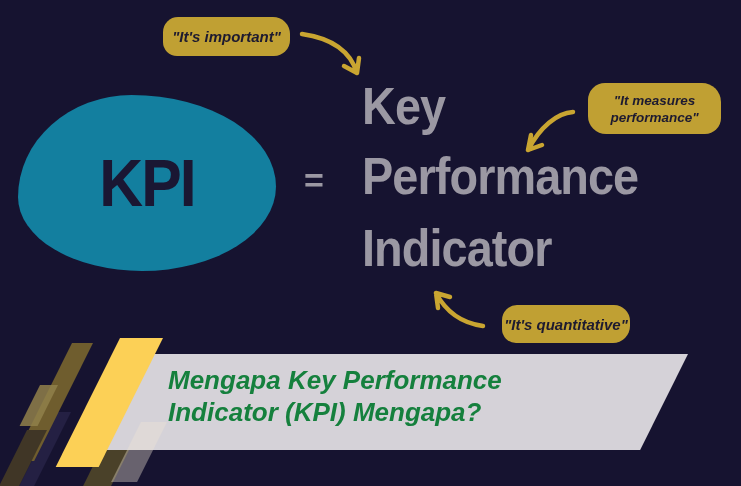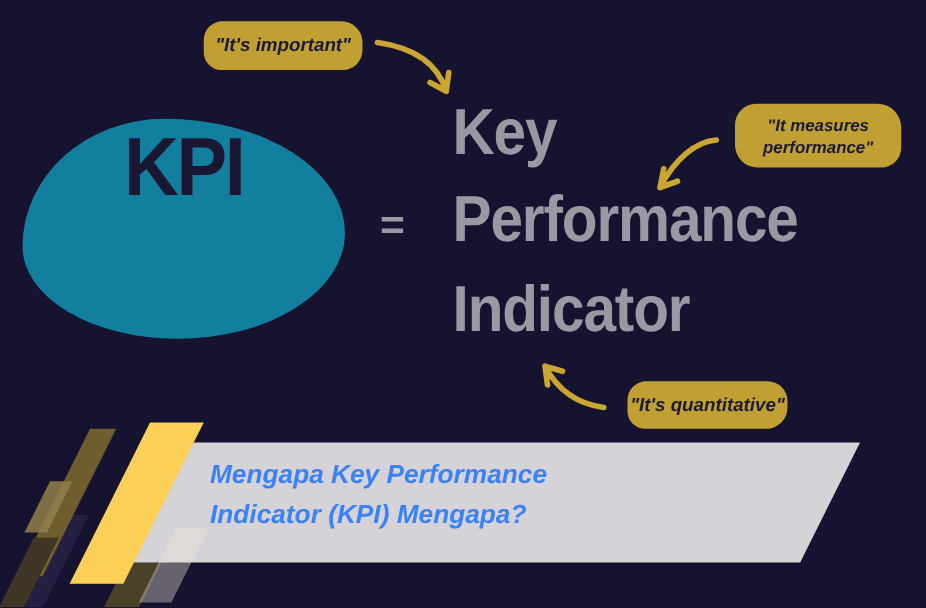--- a/index.html
+++ b/index.html
@@ -5,21 +5,21 @@
   html,body{margin:0;padding:0;background:#161330;}
   .canvas{
     position:relative;width:741px;height:486px;overflow:hidden;
     background:#161330;font-family:"Liberation Sans",sans-serif;
   }
   
   .blob{
     position:absolute;left:18px;top:95px;width:258px;height:176px;
     background:#137f9f;
     border-radius:44% 56% 52% 48% / 58% 52% 48% 42%;
-    display:flex;justify-content:center;
+    display:flex;align-items:center;justify-content:center;
   }
   .kpi-abbr{
     font-size:66px;font-weight:700;color:#1a1733;letter-spacing:-2px;
     transform:scaleX(0.92);transform-origin:center;
   }
   .equals{
     position:absolute;left:299px;top:163px;width:30px;
     font-size:34px;font-weight:700;color:#9b98a3;line-height:34px;text-align:center;
   }
   .headline-line{
@@ -52,22 +52,22 @@
   .st-under-yellow{left:101px;top:450px;width:28px;height:36px;background:#4a4129;z-index:2;}
   .st-yellow{left:120px;top:338px;width:43px;height:129px;background:#fcd056;z-index:5;}
   .st-beige{left:141px;top:422px;width:26px;height:60px;background:rgba(240,230,212,0.38);z-index:6;}
   
   .banner-shape{
     position:absolute;left:150px;top:354px;width:538px;height:96px;
     background:#d5d2d8;transform:skewX(-26.5deg);transform-origin:top left;z-index:3;
   }
   .banner-text{
     position:absolute;left:168px;top:364px;z-index:4;
-    font-size:21px;line-height:32px;font-weight:700;font-style:italic;
-    color:#3b82f6;white-space:nowrap;
+    font-size:26px;line-height:32px;font-weight:700;font-style:italic;
+    color:#15803d;white-space:nowrap;
   }
 </style>
 </head>
 <body>
 
 <div class="canvas">
 
   <div class="blob">
     <span class="kpi-abbr">KPI</span>
   </div>

